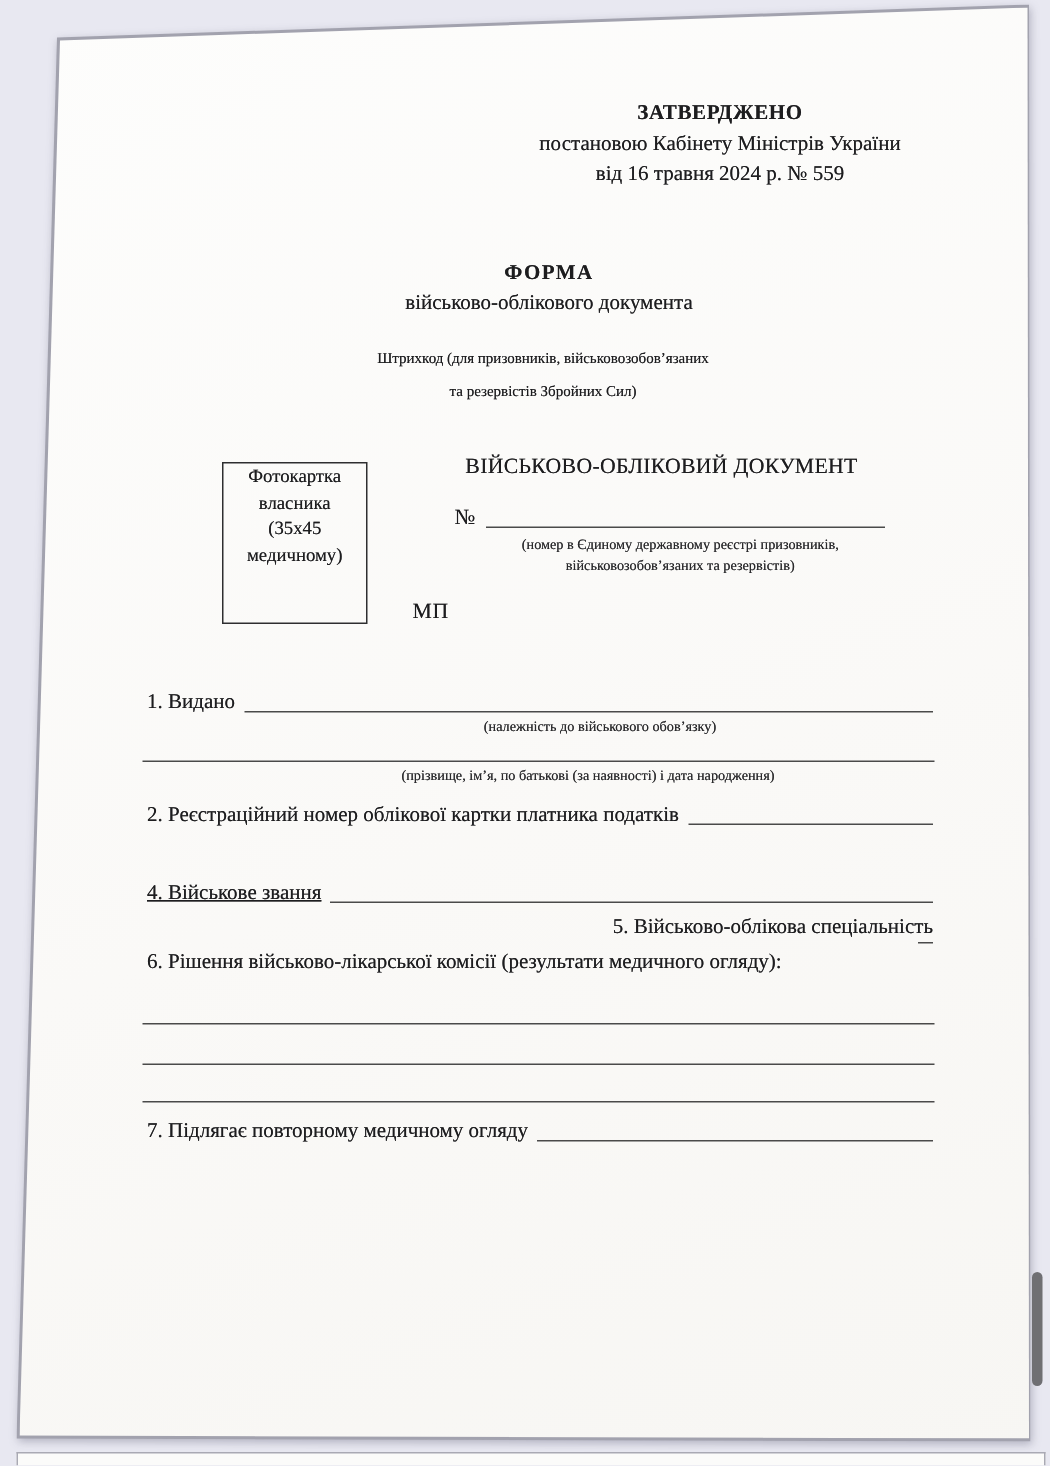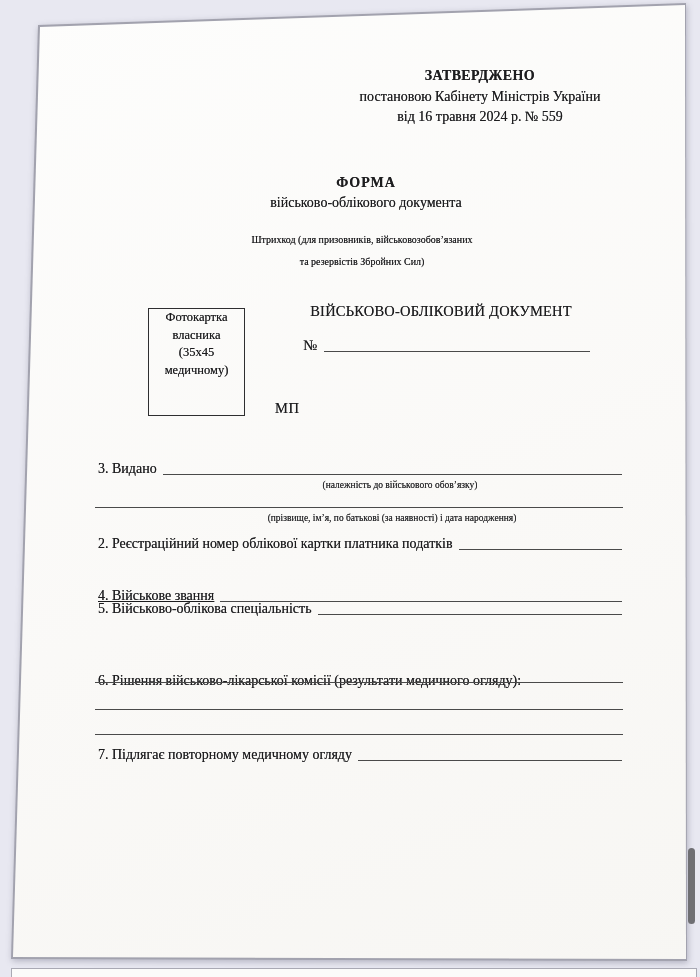--- a/index.html
+++ b/index.html
@@ -48,22 +48,22 @@
 
   .stamp { top:400px; left:275px; font-size:14.5px; letter-spacing:.5px; }
 
   .item { left:98px; width:524px; display:flex; align-items:flex-end; font-size:14px; height:20px; white-space:nowrap; }
   .item .uline { margin-left:6px; }
   .item.no-line { display:block; }
   .item-1 { top:457px; }
   .item-2 { top:532px; }
   .item-3 { top:557px; }
   .item-4 { top:584px;text-decoration:underline; }
-  .item-5 { top:597px; }
-  .item-6 { top:673px; }
+  .item-5 { top:611px;flex-direction:column; }
+  .item-6 { top:634px; }
   .item-7 { top:743px; }
 
   .caption { text-align:center; font-size:9.5px; line-height:13px; color:#2a2a2c; }
   .cap-1 { top:479px; left:200px; width:400px; }
   .full-line { left:95px; width:528px; height:0; border-top:1.5px solid #4a4a4a; }
   .fl-1 { top:507px; }
   .cap-2 { top:512px; left:192px; width:400px; }
   .bl-1 { top:682px; }
   .bl-2 { top:709px; }
   .bl-3 { top:734px; }
@@ -112,25 +112,29 @@
       <span>медичному)</span>
     </div>
   </div>
 
   <div class="abs doc-title">ВІЙСЬКОВО-ОБЛІКОВИЙ ДОКУМЕНТ</div>
 
   <div class="abs number-row">
     <span>№</span>
     <span class="uline"></span>
   </div>
+  <div class="abs number-caption">
+    <div>(номер в Єдиному державному реєстрі призовників,</div>
+    <div>військовозобов’язаних та резервістів)</div>
+  </div>
 
   <div class="abs stamp">МП</div>
 
   <div class="abs item item-1">
-    <span>3. Видано</span>
+    <span>1. Видано</span>
     <span class="uline"></span>
   </div>
   <div class="abs caption cap-1">(належність до військового обов’язку)</div>
   <div class="abs full-line fl-1"></div>
   <div class="abs caption cap-2">(прізвище, ім’я, по батькові (за наявності) і дата народження)</div>
 
   <div class="abs item item-2">
     <span>2. Реєстраційний номер облікової картки платника податків</span>
     <span class="uline"></span>
   </div>

